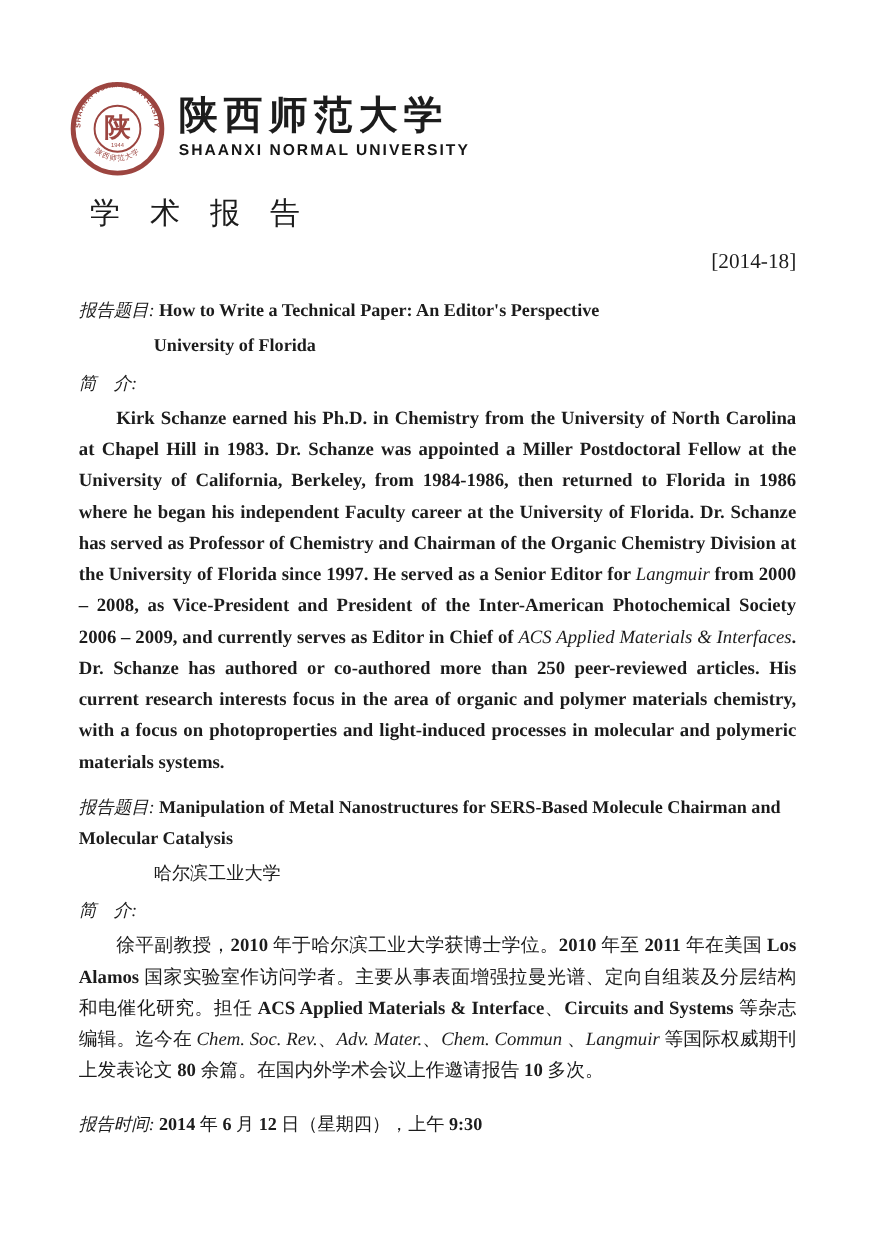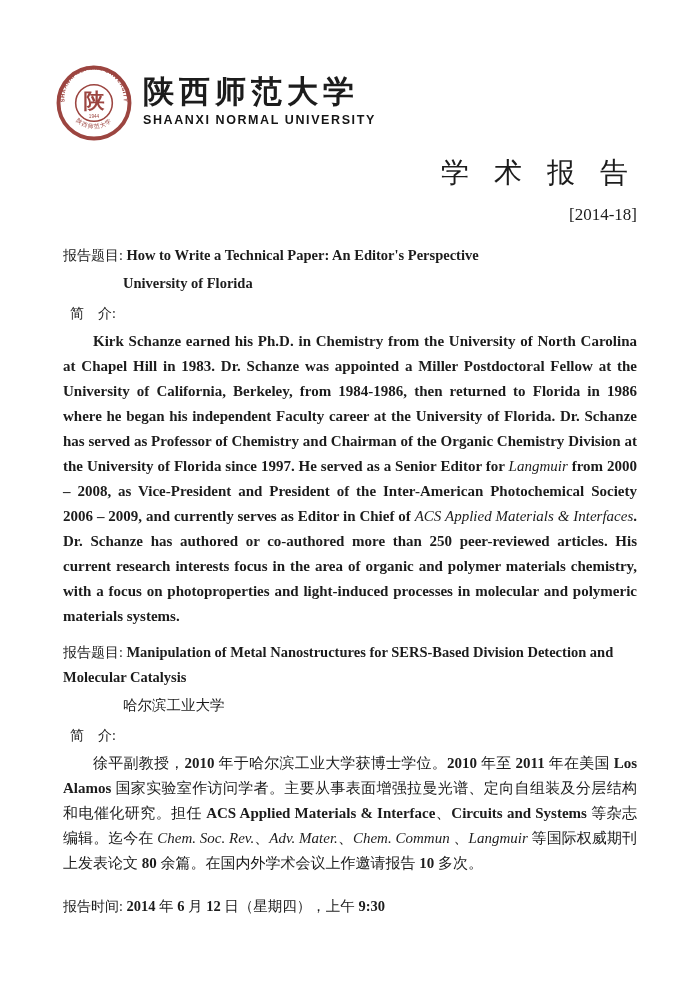--- a/index.html
+++ b/index.html
@@ -17,31 +17,31 @@
   .cn-name{
     font-size:31px;font-weight:700;letter-spacing:5px;line-height:1.1;
     font-family:"Liberation Serif","DejaVu Serif",serif;
   }
   .en-name{
     font-size:12.5px;font-weight:700;letter-spacing:1.6px;margin-top:3px;
     font-family:"Liberation Sans","DejaVu Sans",sans-serif;color:#151515;
   }
   
   .doc-title{
-    text-align:right;font-size:28px;letter-spacing:9px;
+    text-align:left;font-size:24px;letter-spacing:9px;
     margin:12px 0 0 9px;font-weight:500;
   }
   .issue{text-align:right;font-size:17px;margin-top:13px;}
   
   .field-row{font-size:14.5px;line-height:25px;margin:11px 0 0 0;}
   .mt-lg{margin-top:18px;}
   .mt-sm{margin-top:5px;}
   .label{
     display:inline-block;min-width:60px;white-space:pre;
-    font-size:14px;text-align:center;
+    font-style:italic;font-size:14px;
   }
   .affil{font-size:14.5px;line-height:25px;margin:3px 0 0 60px;}
   .para{
     font-size:15px;line-height:25px;margin:3px 0 0 0;
     text-align:justify;text-indent:2em;
   }
   .rich .b{font-weight:700;}
   .rich .i{font-style:italic;}
 </style>
 </head>
@@ -71,20 +71,20 @@
   </div>
 
   <div class="doc-title">学 术 报 告</div>
   <div class="issue">[2014-18]</div>
 
   <p class="field-row mt-lg"><span class="label">报告题目: </span><span class="rich"><span class="b">How to Write a Technical Paper: An Editor's Perspective</span></span></p>
   <p class="affil rich"><span class="b">University of Florida</span></p>
   <p class="field-row mt-sm"><span class="label">简　介:</span></p>
   <p class="para rich"><span class="b">Kirk Schanze earned his Ph.D. in Chemistry from the University of North Carolina at Chapel Hill in 1983. Dr. Schanze was appointed a Miller Postdoctoral Fellow at the University of California, Berkeley, from 1984-1986, then returned to Florida in 1986 where he began his independent Faculty career at the University of Florida. Dr. Schanze has served as Professor of Chemistry and Chairman of the Organic Chemistry Division at the University of Florida since 1997. He served as a Senior Editor for </span><span class="i">Langmuir</span><span class="b"> from 2000 – 2008, as Vice-President and President of the Inter-American Photochemical Society 2006 – 2009, and currently serves as Editor in Chief of </span><span class="i">ACS Applied Materials &amp; Interfaces</span><span class="b">. Dr. Schanze has authored or co-authored more than 250 peer-reviewed articles. His current research interests focus in the area of organic and polymer materials chemistry, with a focus on photoproperties and light-induced processes in molecular and polymeric materials systems.</span></p>
 
-  <p class="field-row"><span class="label">报告题目: </span><span class="rich"><span class="b">Manipulation of Metal Nanostructures for SERS-Based Division Detection and Molecular Catalysis</span></span></p>
+  <p class="field-row"><span class="label">报告题目: </span><span class="rich"><span class="b">Manipulation of Metal Nanostructures for SERS-Based Molecule Chairman and Molecular Catalysis</span></span></p>
   <p class="affil rich"><span>哈尔滨工业大学</span></p>
   <p class="field-row mt-sm"><span class="label">简　介:</span></p>
   <p class="para rich"><span>徐平副教授，</span><span class="b">2010</span><span> 年于哈尔滨工业大学获博士学位。</span><span class="b">2010</span><span> 年至 </span><span class="b">2011</span><span> 年在美国 </span><span class="b">Los Alamos</span><span> 国家实验室作访问学者。主要从事表面增强拉曼光谱、定向自组装及分层结构和电催化研究。担任 </span><span class="b">ACS Applied Materials &amp; Interface</span><span>、</span><span class="b">Circuits and Systems</span><span> 等杂志编辑。迄今在 </span><span class="i">Chem. Soc. Rev.</span><span>、</span><span class="i">Adv. Mater.</span><span>、</span><span class="i">Chem. Commun</span><span> 、</span><span class="i">Langmuir</span><span> 等国际权威期刊上发表论文 </span><span class="b">80</span><span> 余篇。在国内外学术会议上作邀请报告 </span><span class="b">10</span><span> 多次。</span></p>
 
   <p class="field-row mt-lg"><span class="label">报告时间: </span><span class="rich"><span class="b">2014</span><span> 年 </span><span class="b">6</span><span> 月 </span><span class="b">12</span><span> 日（星期四），上午 </span><span class="b">9:30</span></span></p>
 
 </div>
 
 </body></html>

